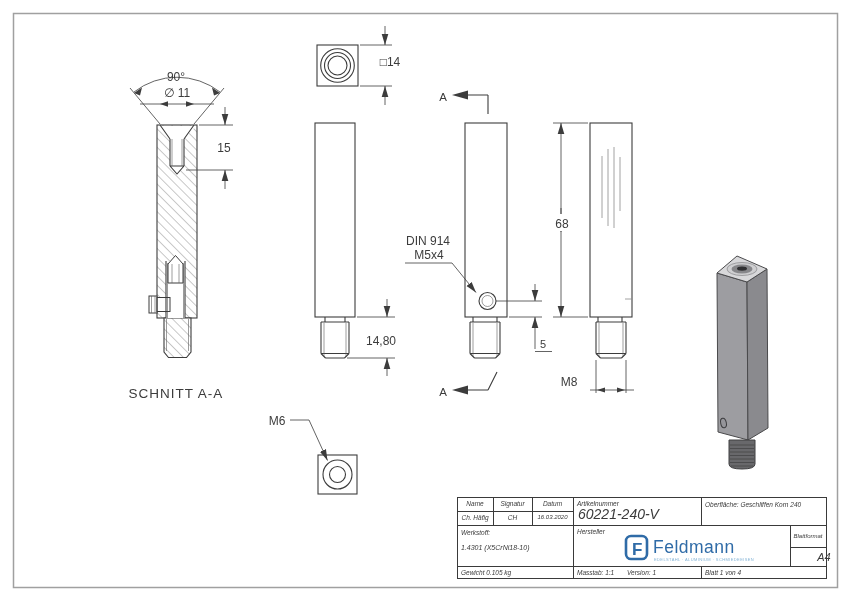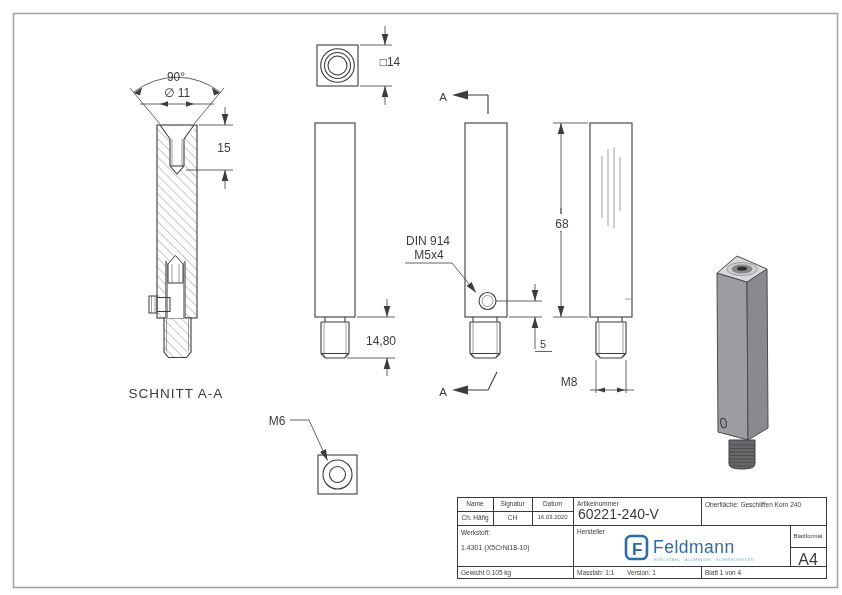--- a/index.html
+++ b/index.html
@@ -7,21 +7,21 @@
          font-family:"Liberation Sans","DejaVu Sans",sans-serif;color:#3c3c3c;}
   svg{position:absolute;left:0;top:0;}
   .ln{stroke:#3c3c3c;stroke-width:1.1;fill:none;}
   .dim{stroke:#3c3c3c;stroke-width:0.8;fill:none;}
   .tn{stroke:#5a5a5a;stroke-width:0.6;fill:none;}
   .tex{stroke:#8b8b8b;stroke-width:0.8;fill:none;}
   .head{fill:#3c3c3c;stroke:none;}
   .txt{fill:#3c3c3c;stroke:none;font-family:"Liberation Sans","DejaVu Sans",sans-serif;}
   
   .tb-line{position:absolute;background:#3a3a3a;}
-  .tb-cell{position:absolute;line-height:1.1;white-space:nowrap;color:#3a3a3a;}
+  .tb-cell{position:absolute;line-height:1.1;white-space:nowrap;color:#3a3a3a;font-style:italic;}
   .c{text-align:center;}
 </style>
 </head>
 <body>
 
 <div class="sheet">
 
 <svg width="842" height="595" viewBox="0 0 842 595">
   <defs>
     <marker id="arr" markerUnits="userSpaceOnUse" markerWidth="12" markerHeight="9" refX="11" refY="4.5" orient="auto">
@@ -179,21 +179,21 @@
   <div class="tb-cell c" style="left:457px;top:514px;width:36px;font-size:6.5px;">Ch. Häfig</div>
   <div class="tb-cell c" style="left:493px;top:514px;width:39px;font-size:6.5px;">CH</div>
   <div class="tb-cell c" style="left:532px;top:514px;width:41px;font-size:6px;">16.03.2020</div>
   <div class="tb-cell" style="left:577px;top:500px;font-size:6.5px;">Artikelnummer</div>
   <div class="tb-cell" style="left:578px;top:507px;font-size:14px;">60221-240-V</div>
   <div class="tb-cell" style="left:705px;top:501px;font-size:6.5px;">Oberfläche:  Geschliffen Korn 240</div>
   <div class="tb-cell" style="left:461px;top:529px;font-size:6.5px;">Werkstoff:</div>
   <div class="tb-cell" style="left:461px;top:544px;font-size:7px;">1.4301 (X5CrNi18-10)</div>
   <div class="tb-cell" style="left:577px;top:528px;font-size:6.5px;">Hersteller</div>
   <div class="tb-cell c" style="left:790px;top:533px;width:36px;font-size:6px;">Blattformat</div>
-  <div class="tb-cell c" style="left:790px;top:551px;width:36px;font-size:16px;">A4</div>
+  <div class="tb-cell c" style="left:790px;top:551px;width:36px;font-size:11px;padding-left:16px;">A4</div>
   <div class="tb-cell" style="left:461px;top:569px;font-size:6.5px;">Gewicht 0.105 kg</div>
   <div class="tb-cell" style="left:577px;top:569px;font-size:6.5px;">Masstab: 1:1</div>
   <div class="tb-cell" style="left:627px;top:569px;font-size:6.5px;">Version: 1</div>
   <div class="tb-cell" style="left:705px;top:569px;font-size:6.5px;">Blatt 1 von 4</div>
 
   <svg style="left:610px;top:533px;" width="190" height="32" viewBox="0 0 190 32">
     <rect x="16" y="3" width="21" height="23" rx="5" fill="none" stroke="#2f6ba7" stroke-width="2.6"></rect>
     <text x="22" y="22" font-size="17" font-weight="bold" fill="#2f6ba7" style="font-family:'Liberation Sans',sans-serif;">F</text>
     <text x="43" y="20" font-size="17.5" fill="#2f6ba7" letter-spacing="0.5" style="font-family:'Liberation Sans',sans-serif;">Feldmann</text>
     <text x="44" y="27.5" font-size="4" fill="#85b4d6" letter-spacing="0.4" style="font-family:'Liberation Sans',sans-serif;">EDELSTAHL · ALUMINIUM · SCHMIEDEEISEN</text>

